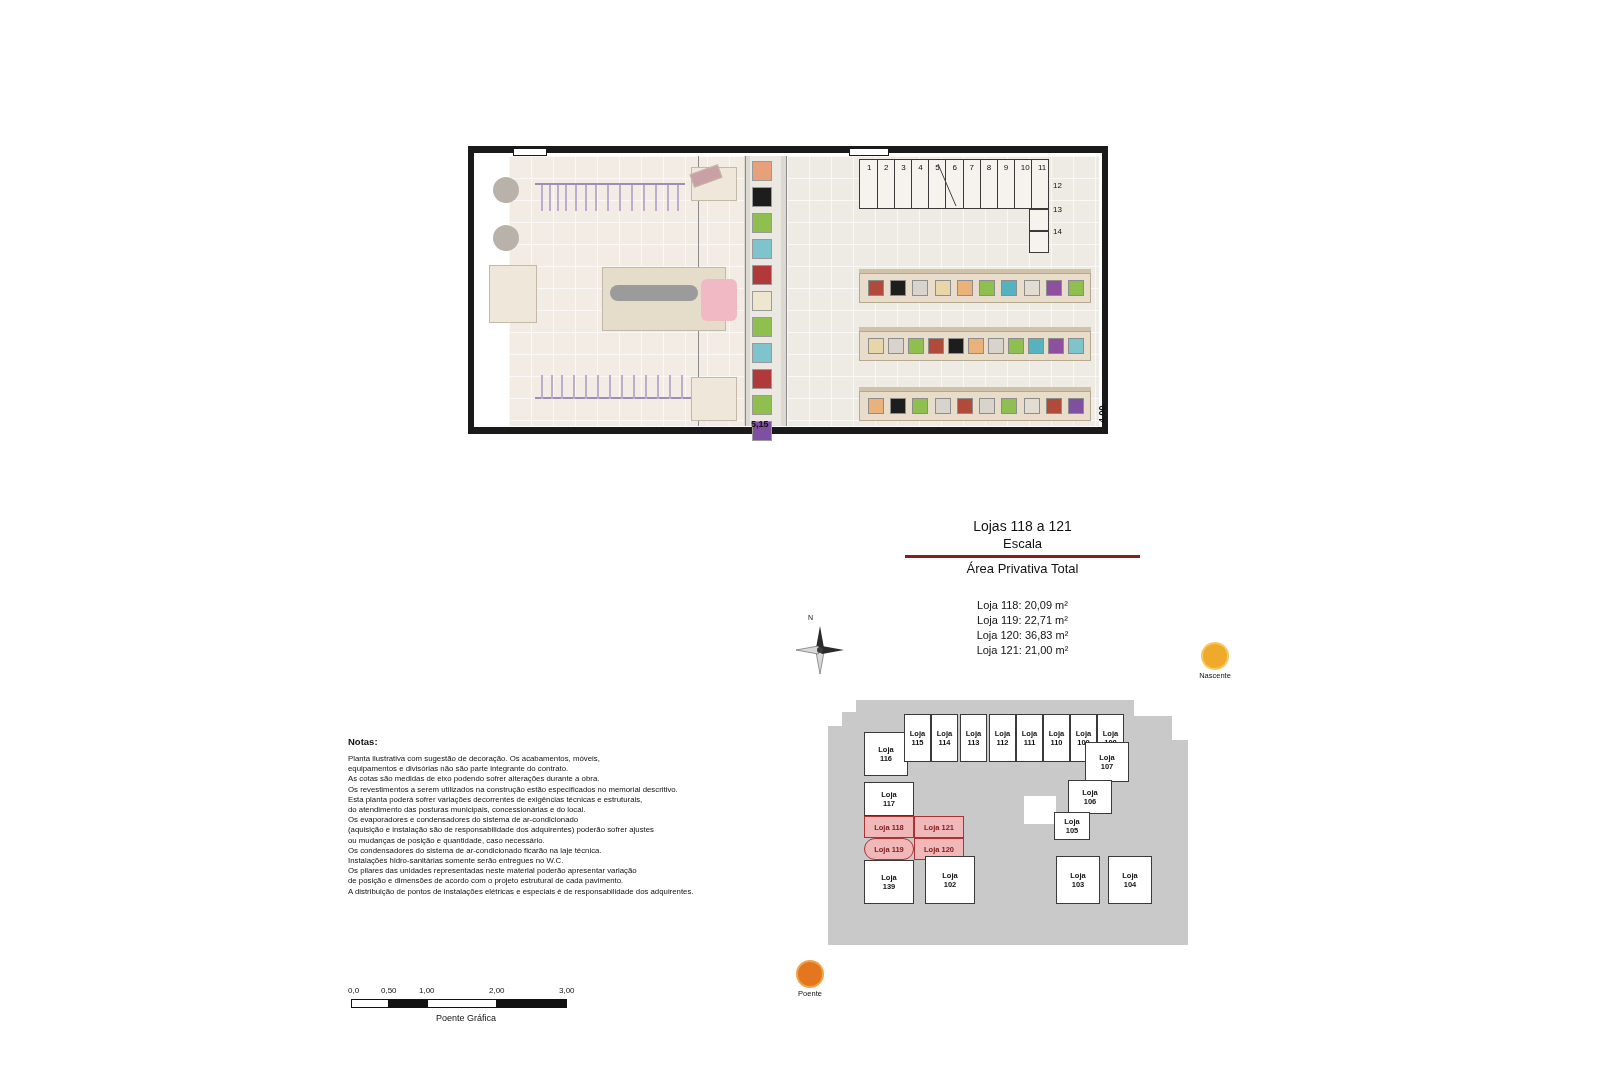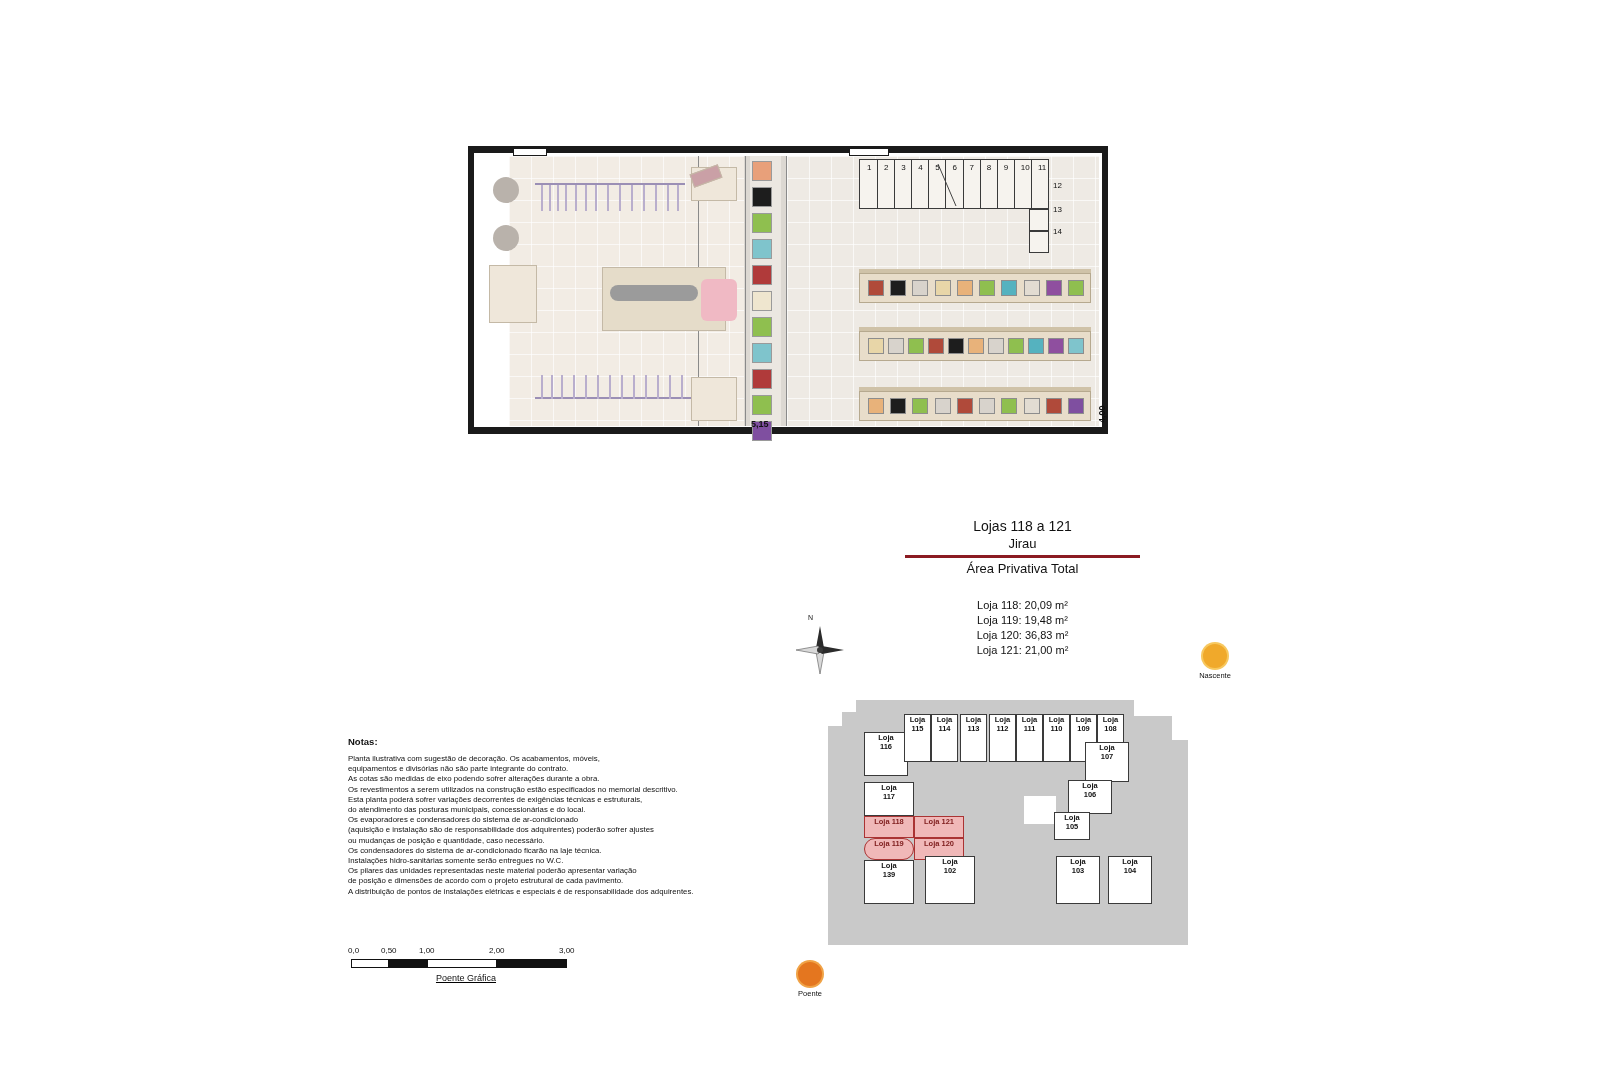--- a/index.html
+++ b/index.html
@@ -67,32 +67,32 @@
   .nlabel{position:absolute;left:20px;top:-4px;font-size:7px;color:#111;}
 
   
   .sunwrap{position:absolute;text-align:center;width:70px;}
   .sun{width:24px;height:24px;margin:0 auto;border-radius:50%;background:#f0a92b;box-shadow:0 0 0 2px #f7c85f;}
   .sunlabel{font-size:7.5px;color:#111;margin-top:3px;}
 
   
   #keyplan{left:828px;top:700px;width:360px;height:245px;background:#c9c9c9;}
   #keyplan .notch{position:absolute;background:#ffffff;}
-  .unit{position:absolute;background:#ffffff;border:1px solid #3a3a3a;box-sizing:border-box;font-size:7.5px;line-height:9px;color:#111;text-align:center;display:flex;flex-direction:column;align-items:center;font-weight:bold;}
+  .unit{position:absolute;background:#ffffff;border:1px solid #3a3a3a;box-sizing:border-box;font-size:7.5px;line-height:9px;color:#111;text-align:center;display:flex;flex-direction:column;align-items:center;justify-content:center;font-weight:bold;}
   .unit.hl{background:#f0b8b8;border-color:#a33;color:#7d1b1b;}
   .unit .l1{display:block;}
   .unit .l2{display:block;}
 
   
   #notes{left:348px;top:736px;width:430px;}
   #notes .ntitle{font-size:9.5px;font-weight:bold;color:#111;margin-bottom:7px;}
   #notes p{margin:0;font-size:7.8px;line-height:10.2px;color:#111;}
 
   
-  #scalebar{left:348px;top:946px;width:236px;text-decoration:underline;}
+  #scalebar{left:348px;top:986px;width:236px;}
   .sb-labels{position:relative;height:12px;}
   .sb-labels span{position:absolute;font-size:8px;color:#111;}
   .sb-bar{position:relative;height:9px;margin-top:1px;}
   .sb-seg{position:absolute;top:0;height:9px;box-sizing:border-box;border:1px solid #111;}
   .sb-cap{text-align:center;font-size:9px;margin-top:5px;color:#111;}
 </style>
 </head>
 <body>
 
 <div id="floorplan" class="abs">
@@ -243,26 +243,26 @@
     <div class="stepnum" style="left: 483.455px; top: 16px;">6</div>
     <div class="stepnum" style="left: 500.545px; top: 16px;">7</div>
     <div class="stepnum" style="left: 517.636px; top: 16px;">8</div>
     <div class="stepnum" style="left: 534.727px; top: 16px;">9</div>
     <div class="stepnum" style="left: 551.818px; top: 16px;">10</div>
     <div class="stepnum" style="left: 568.909px; top: 16px;">11</div>
   </div>
 
 <div id="titleblock" class="abs">
   <div class="t1">Lojas 118 a 121</div>
-  <div class="t2">Jirau</div>
+  <div class="t2">Escala</div>
   <div class="rule"></div>
   <div class="t3">Área Privativa Total</div>
   <div class="areas">
     <div>Loja 118: 20,09 m²</div>
-    <div>Loja 119: 19,48 m²</div>
+    <div>Loja 119: 22,71 m²</div>
     <div>Loja 120: 36,83 m²</div>
     <div>Loja 121: 21,00 m²</div>
   </div>
 </div>
 
 <div id="compass" class="abs">
   <div class="nlabel">N</div>
   <svg width="64" height="64" viewBox="0 0 64 64">
     <polygon points="32,8 36,30 32,34 28,30" fill="#2b2b2b"></polygon>
     <polygon points="32,56 36,34 32,30 28,34" fill="#d9d9d9" stroke="#555" stroke-width="0.6"></polygon>

